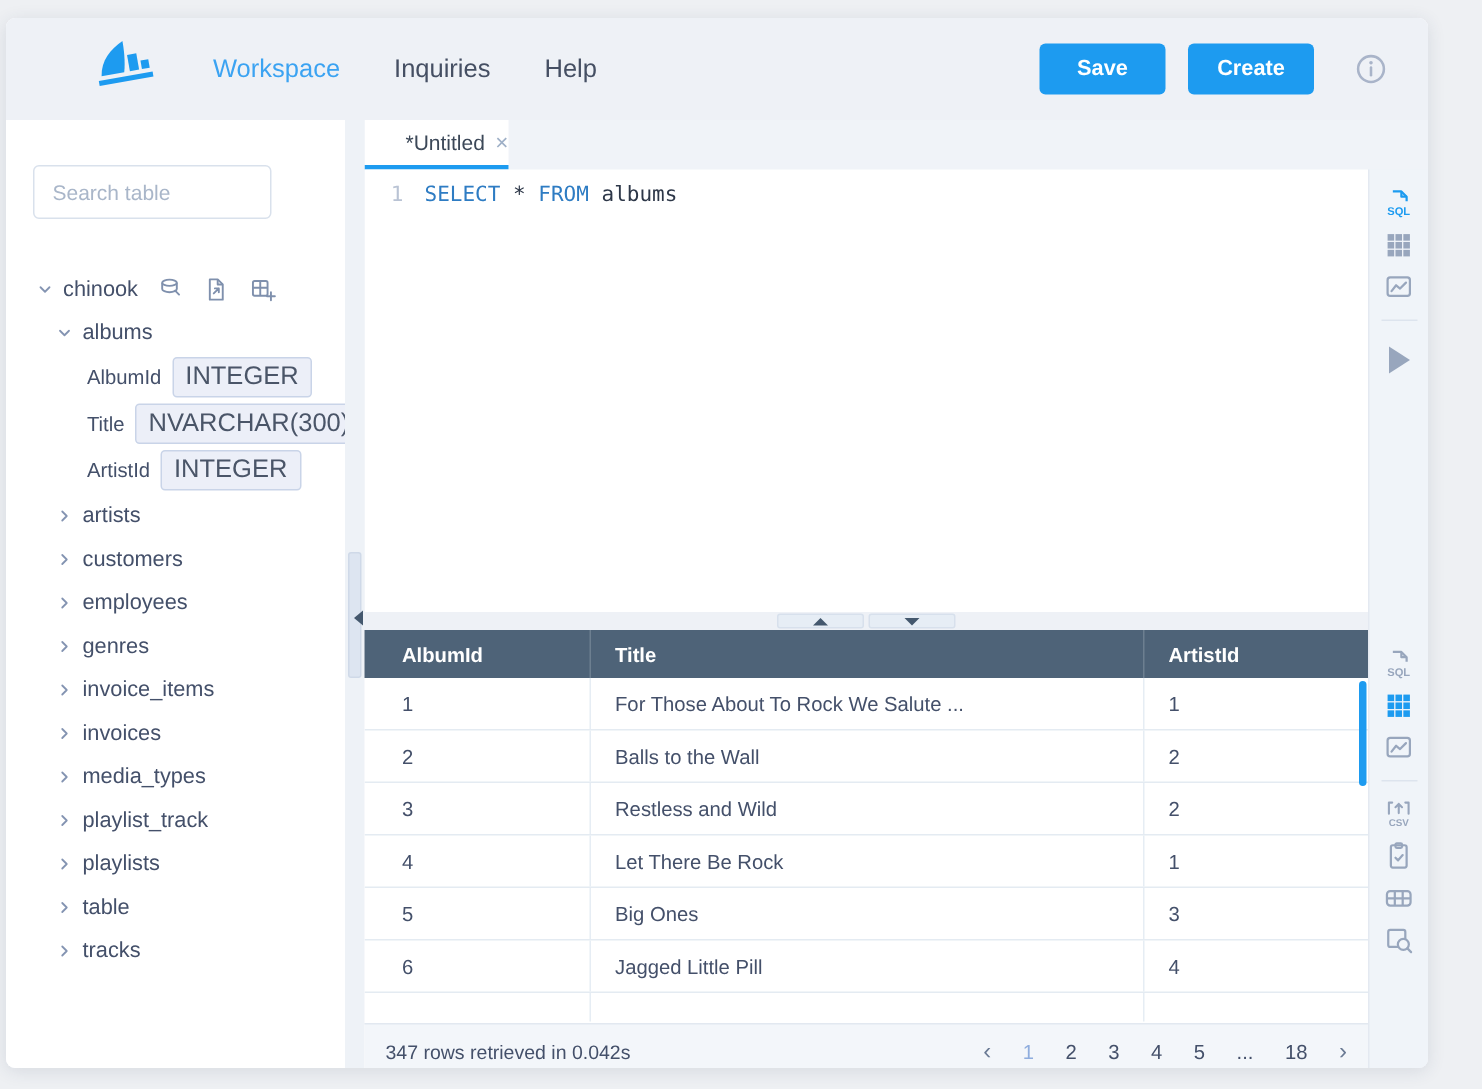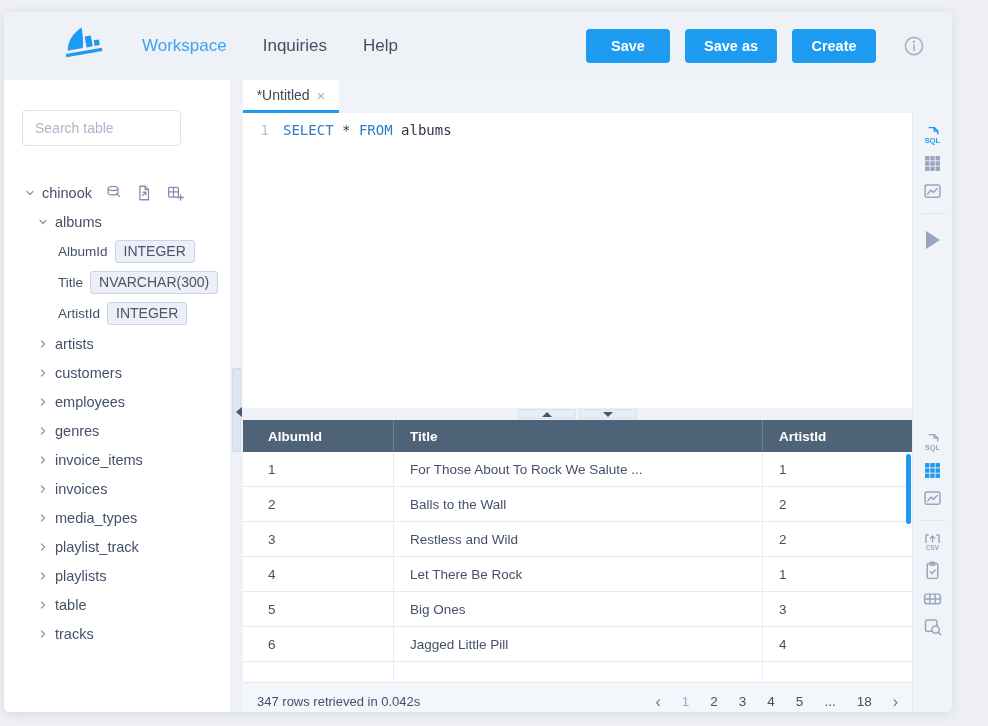--- a/index.html
+++ b/index.html
@@ -28,33 +28,33 @@
                   padding:0 12px; font-family:inherit; font-size:14px; color:#44506a; outline:none; }
   .search-input::placeholder { color:#a9b6c9; }
   .tree { margin-top:32px; font-size:14.5px; color:#44506a; }
   .titem { display:flex; align-items:center; height:29px; padding-left:20px; cursor:pointer; }
   .titem.lvl2 { padding-left:33px; }
   .chev { width:12px; height:12px; color:#8494b2; margin-right:6px; flex:none; }
   .db-icons { display:flex; align-items:center; gap:13px; margin-left:12px; color:#7f90ad; }
   .db-icons svg { width:18px; height:18px; cursor:pointer; }
   .colrow { display:flex; align-items:center; height:31px; padding-left:54px; font-size:13.5px; }
   .badge { margin-left:7px; background:#eceff8; border:1px solid #c9d4e8; border-radius:3px;
-           font-size:14px; padding:2px 8px 3px; color:#4a5568; white-space:nowrap; }
+           font-size:17px; padding:2px 8px 3px; color:#4a5568; white-space:nowrap; }
 
   
   .vsplit { width:13px; background:#eef2f7; position:relative; flex:none; cursor:col-resize; }
   .vsplit-thumb { position:absolute; left:2px; top:288px; width:9px; height:84px; background:#dde5f1;
                   border:1px solid #cfd9e8; border-radius:2px; }
   .vsplit-arrow { position:absolute; left:3px; top:38px; width:0; height:0;
                   border-top:5px solid transparent; border-bottom:5px solid transparent; border-right:6px solid #44586e; }
 
   
   .main { flex:1; display:flex; flex-direction:column; min-width:0; }
   .tabbar { height:33px; background:#f0f3f8; display:flex; flex:none; }
-  .tab { width:96px; background:#fff; display:flex; align-items:center; justify-content:center; gap:7px;
+  .tab { width:96px; background:#fff; display:flex; align-items:center; justify-content:flex-end; gap:7px;
          font-size:14px; color:#3c4858; border-bottom:3px solid #1d9bf0; cursor:pointer; }
   .tab-close { color:#9fb0c7; font-size:15px; cursor:pointer; line-height:1; }
 
   .editor-row { flex:1; display:flex; min-height:0; }
   .editor { flex:1; background:#fff; display:flex; padding-top:9px; font-family:"DejaVu Sans Mono",monospace; font-size:14px; }
   .gutter { width:40px; text-align:right; padding-right:14px; color:#b9c3d4; }
   .code { white-space:pre; color:#2d3748;text-align:right; }
   .kw { color:#2e7cc3; }
 
   .rail { width:40px; flex:none; background:#f0f4f9; border-left:1px solid #e4e9f1;
@@ -201,21 +201,20 @@
         <rect x="7" y="29.5" width="38" height="3.5"></rect>
       </g>
     </svg>
     <nav class="nav">
       <a class="active">Workspace</a>
       <a>Inquiries</a>
       <a>Help</a>
     </nav>
     <div class="top-spacer"></div>
     <button class="btn">Save</button>
-    <button class="btn wide">Save as</button>
     <button class="btn">Create</button>
     <svg class="info-icon">
         <use href="#i-info"></use>
       </svg>
   </div>
 
   <div class="content">
 
     <aside class="sidebar">
       <input class="search-input" placeholder="Search table" style="">

